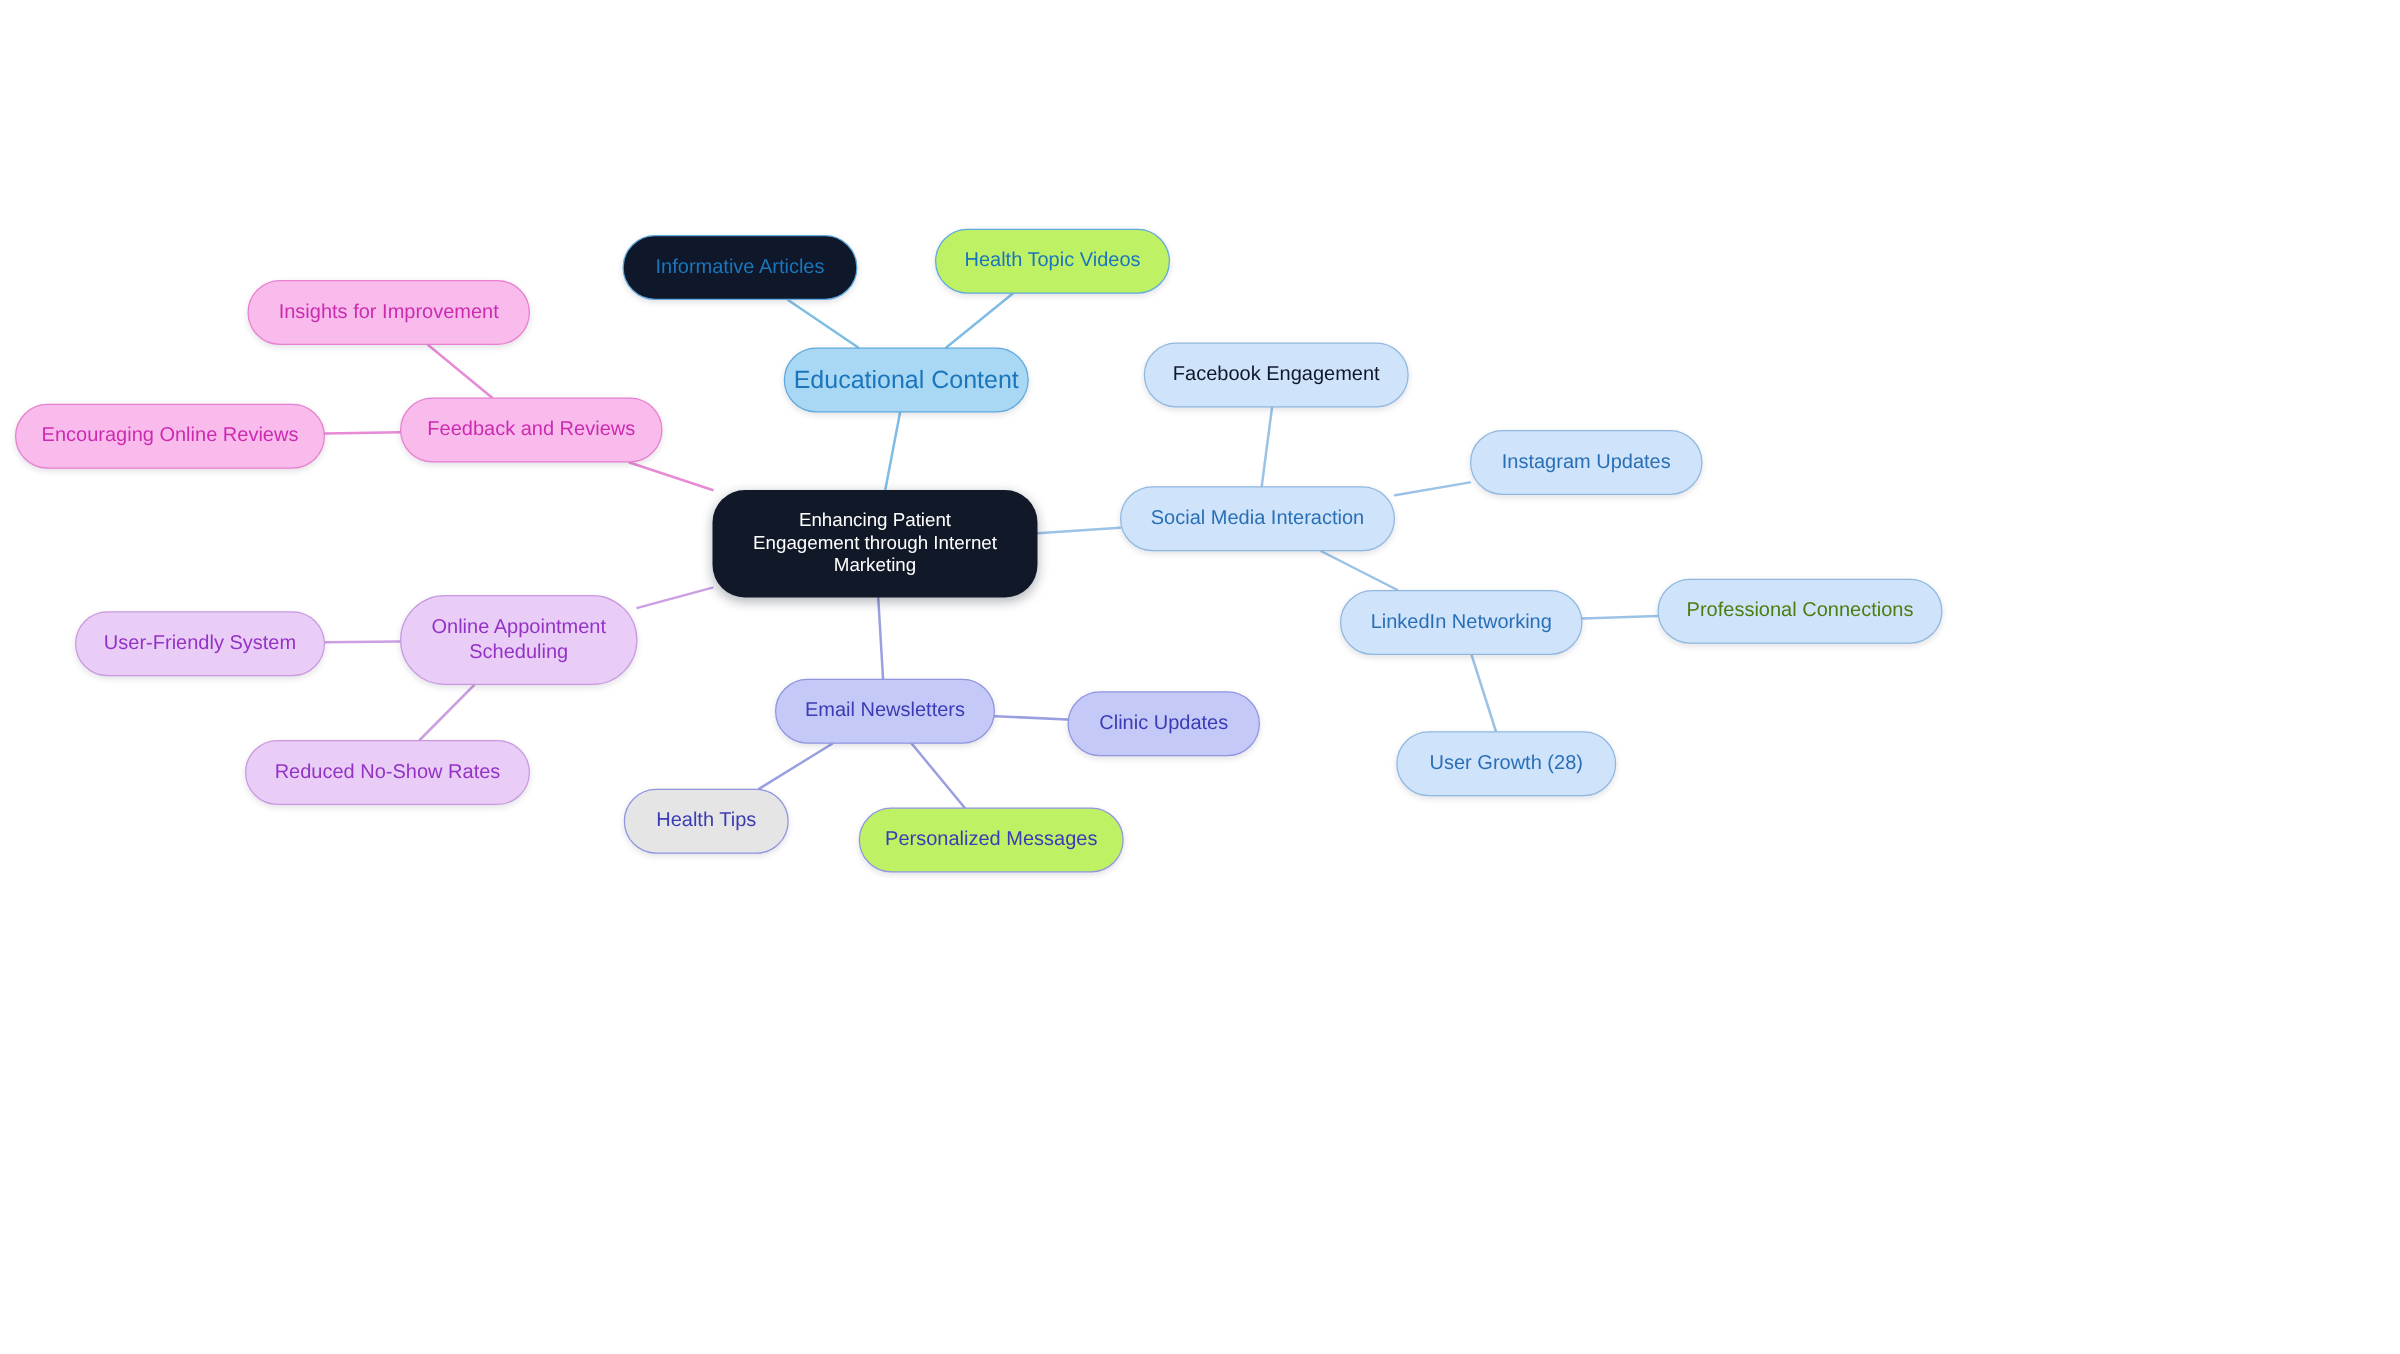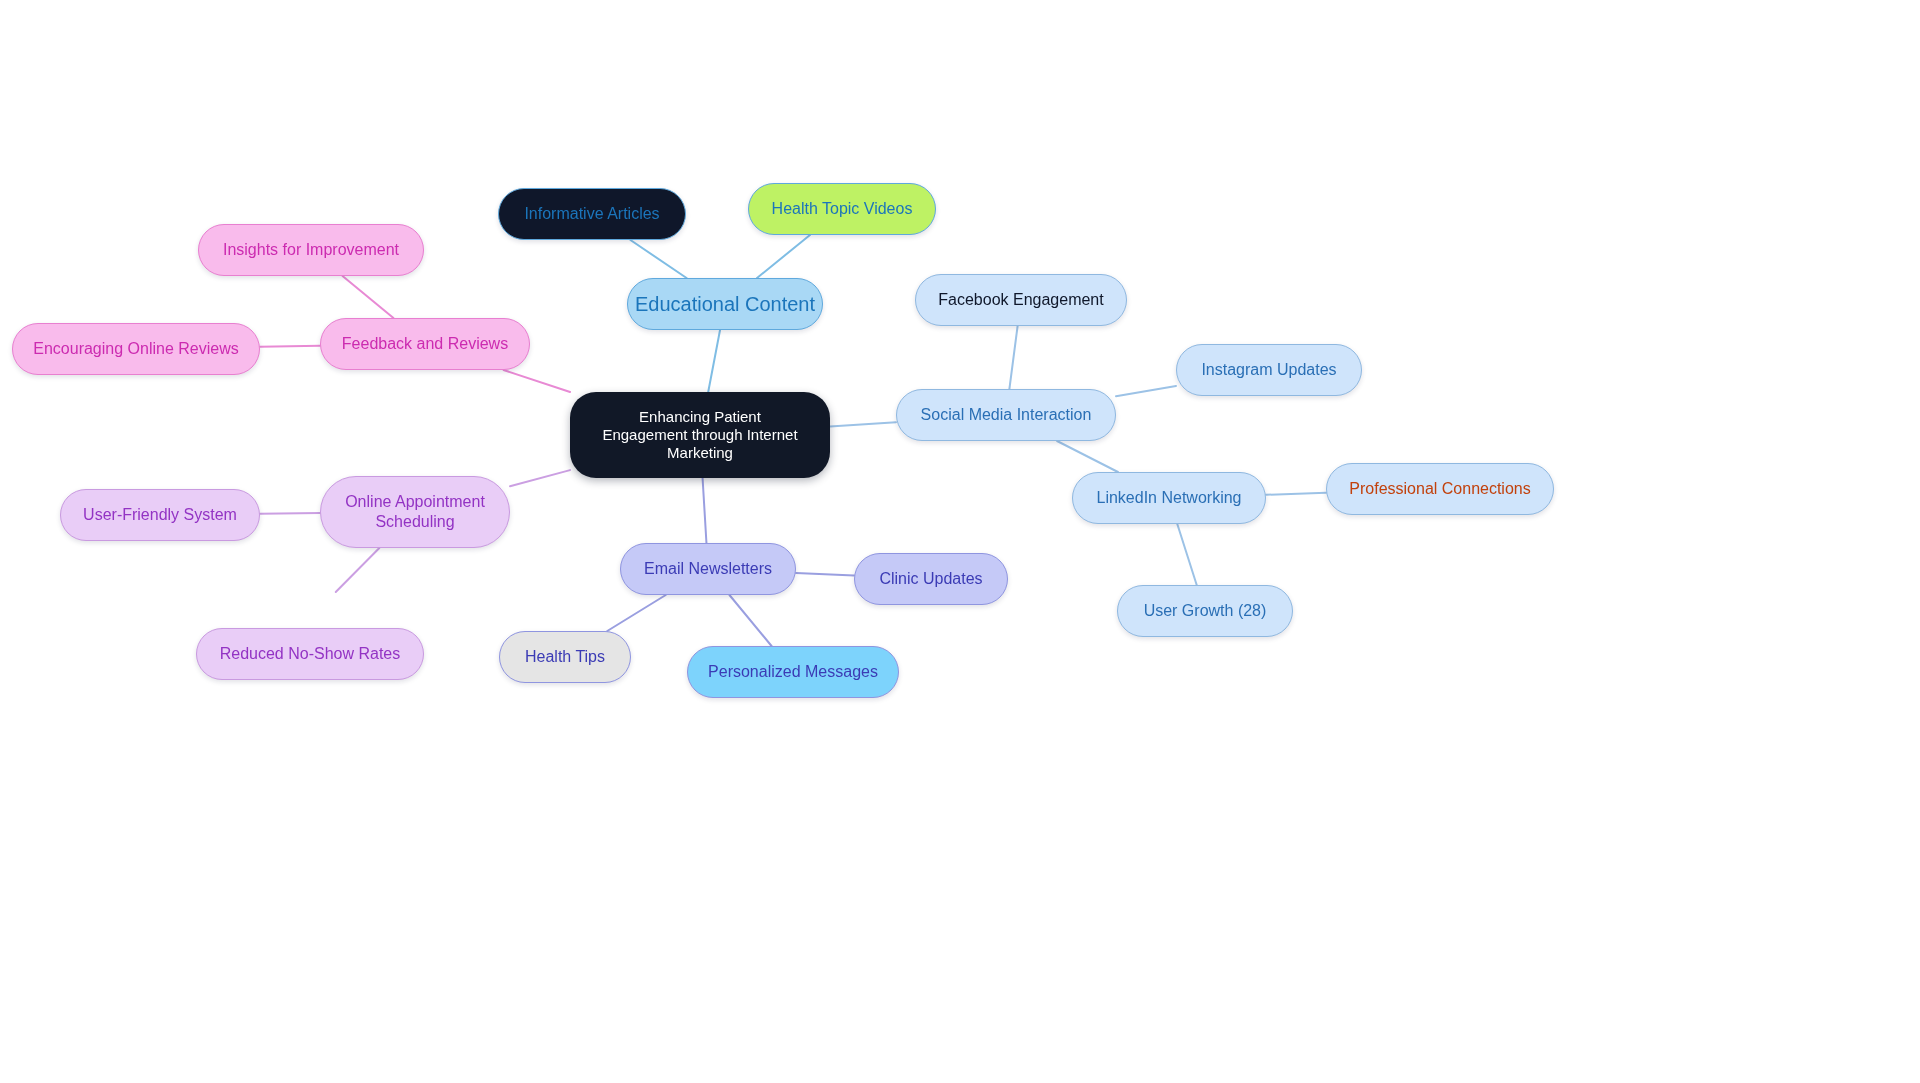--- a/index.html
+++ b/index.html
@@ -77,26 +77,26 @@
 <div class="node root" style="left: 570px; top: 392px; width: 260px; height: 86px; background: rgb(17, 24, 39); border-color: rgb(17, 24, 39); color: rgb(255, 255, 255); font-size: 15px; border-radius: 26px;">Enhancing Patient
 Engagement through Internet
 Marketing</div>
     <div class="node" style="left: 627px; top: 278px; width: 196px; height: 52px; background: rgb(169, 216, 245); border-color: rgb(95, 169, 221); color: rgb(27, 117, 187); font-size: 20px;">Educational Content</div>
     <div class="node" style="left: 498px; top: 188px; width: 188px; height: 52px; background: #0f172a; border-color: rgb(95, 169, 221); color: rgb(27, 117, 187); font-size: 16px;">Informative Articles</div>
     <div class="node" style="left: 748px; top: 183px; width: 188px; height: 52px; background: #bef264; border-color: rgb(95, 169, 221); color: rgb(27, 117, 187); font-size: 16px;">Health Topic Videos</div>
     <div class="node" style="left: 896px; top: 389px; width: 220px; height: 52px; background: rgb(207, 228, 251); border-color: rgb(143, 184, 224); color: rgb(42, 111, 181); font-size: 16px;">Social Media Interaction</div>
     <div class="node" style="left: 915px; top: 274px; width: 212px; height: 52px; background: rgb(207, 228, 251); border-color: rgb(143, 184, 224); color: #0f172a; font-size: 16px;">Facebook Engagement</div>
     <div class="node" style="left: 1176px; top: 344px; width: 186px; height: 52px; background: rgb(207, 228, 251); border-color: rgb(143, 184, 224); color: rgb(42, 111, 181); font-size: 16px;">Instagram Updates</div>
     <div class="node" style="left: 1072px; top: 472px; width: 194px; height: 52px; background: rgb(207, 228, 251); border-color: rgb(143, 184, 224); color: rgb(42, 111, 181); font-size: 16px;">LinkedIn Networking</div>
-    <div class="node" style="left: 1326px; top: 463px; width: 228px; height: 52px; background: rgb(207, 228, 251); border-color: rgb(143, 184, 224); color: #c2410c; font-size: 16px;">Professional Connections</div>
+    <div class="node" style="left: 1326px; top: 463px; width: 228px; height: 52px; background: rgb(207, 228, 251); border-color: rgb(143, 184, 224); color: #4d7c0f; font-size: 16px;">Professional Connections</div>
     <div class="node" style="left: 1117px; top: 585px; width: 176px; height: 52px; background: rgb(207, 228, 251); border-color: rgb(143, 184, 224); color: rgb(42, 111, 181); font-size: 16px;">User Growth (28)</div>
     <div class="node" style="left: 620px; top: 543px; width: 176px; height: 52px; background: rgb(197, 201, 247); border-color: rgb(143, 149, 224); color: rgb(59, 59, 181); font-size: 16px;">Email Newsletters</div>
     <div class="node" style="left: 854px; top: 553px; width: 154px; height: 52px; background: rgb(197, 201, 247); border-color: rgb(143, 149, 224); color: rgb(59, 59, 181); font-size: 16px;">Clinic Updates</div>
     <div class="node" style="left: 499px; top: 631px; width: 132px; height: 52px; background: #e5e5e5; border-color: rgb(143, 149, 224); color: rgb(59, 59, 181); font-size: 16px;">Health Tips</div>
-    <div class="node" style="left: 687px; top: 646px; width: 212px; height: 52px; background: #7dd3fc; border-color: rgb(143, 149, 224); color: rgb(59, 59, 181); font-size: 16px;">Personalized Messages</div>
+    <div class="node" style="left: 687px; top: 646px; width: 212px; height: 52px; background: #bef264; border-color: rgb(143, 149, 224); color: rgb(59, 59, 181); font-size: 16px;">Personalized Messages</div>
     <div class="node" style="left: 320px; top: 476px; width: 190px; height: 72px; background: rgb(233, 205, 247); border-color: rgb(201, 154, 224); color: rgb(147, 51, 196); font-size: 16px;">Online Appointment
 Scheduling</div>
     <div class="node" style="left: 60px; top: 489px; width: 200px; height: 52px; background: rgb(233, 205, 247); border-color: rgb(201, 154, 224); color: rgb(147, 51, 196); font-size: 16px;">User-Friendly System</div>
-    <div class="node" style="left: 196px; top: 592px; width: 228px; height: 52px; background: rgb(233, 205, 247); border-color: rgb(201, 154, 224); color: rgb(147, 51, 196); font-size: 16px; margin-top: 36px;">Reduced No-Show Rates</div>
+    <div class="node" style="left: 196px; top: 592px; width: 228px; height: 52px; background: rgb(233, 205, 247); border-color: rgb(201, 154, 224); color: rgb(147, 51, 196); font-size: 16px;">Reduced No-Show Rates</div>
     <div class="node" style="left: 320px; top: 318px; width: 210px; height: 52px; background: rgb(249, 187, 236); border-color: rgb(232, 127, 208); color: rgb(204, 43, 176); font-size: 16px;">Feedback and Reviews</div>
     <div class="node" style="left: 198px; top: 224px; width: 226px; height: 52px; background: rgb(249, 187, 236); border-color: rgb(232, 127, 208); color: rgb(204, 43, 176); font-size: 16px;">Insights for Improvement</div>
     <div class="node" style="left: 12px; top: 323px; width: 248px; height: 52px; background: rgb(249, 187, 236); border-color: rgb(232, 127, 208); color: rgb(204, 43, 176); font-size: 16px;">Encouraging Online Reviews</div>
   </div>
 
 </body></html>

